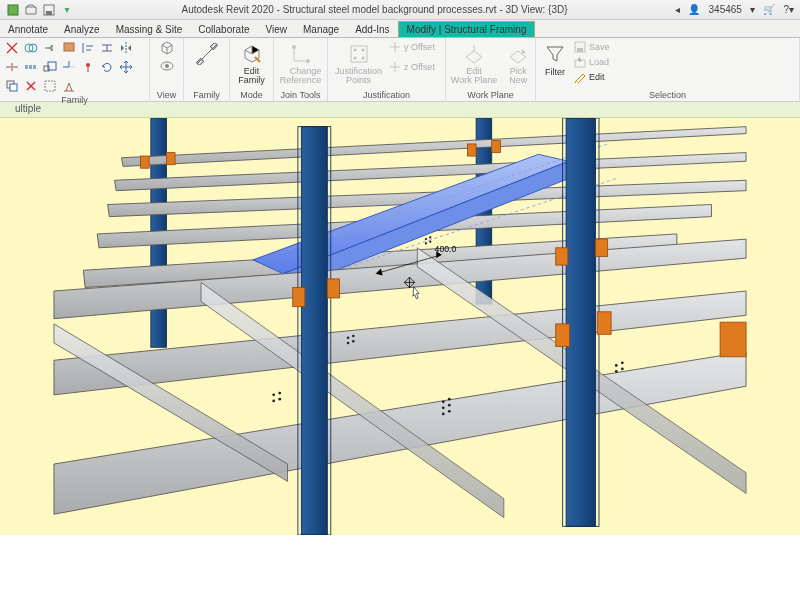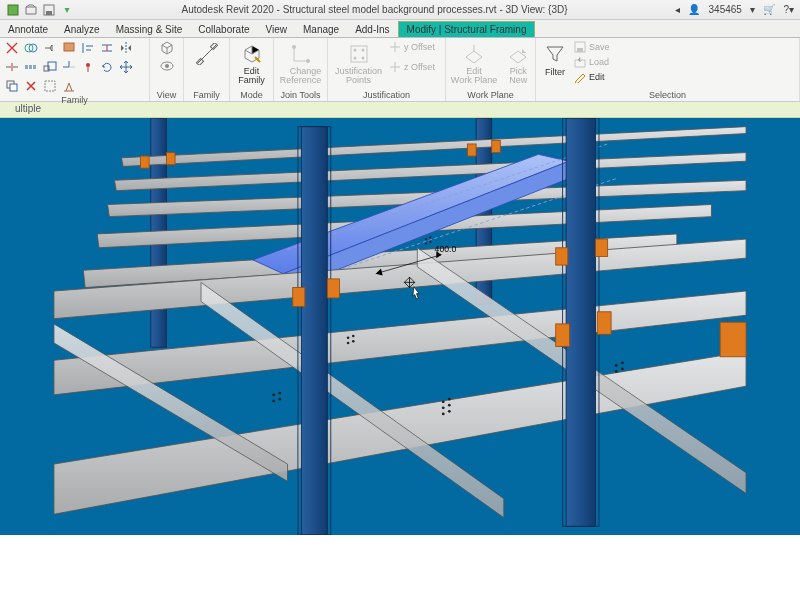--- a/index.html
+++ b/index.html
@@ -30,21 +30,21 @@
   .btn-col { display: flex; flex-direction: column; gap: 1px; }
   .btn-row { display: flex; align-items: center; gap: 2px; font-size: 9px; color: #333; cursor: pointer; height: 14px; }
   .btn-row .ric { width: 14px; height: 14px; display: flex; align-items: center; justify-content: center; }
   .col-small-icons { display: flex; flex-wrap: wrap; align-content: flex-start; gap: 3px; }
   .small-icon { width: 16px; height: 16px; display: flex; align-items: center; justify-content: center; cursor: pointer; }
 
   
   .status-strip { height: 16px; background: #eaf2d4; border-bottom: 1px solid #ccd9a6; font-size: 10px; color: #556; padding: 1px 15px; }
 
   
-  .viewport { position: relative; width: 800px; height: 417px; background: #0369a1; }
+  .viewport { position: relative; width: 800px; height: 417px; background: #fef9c3; }
   .viewport svg { width: 100%; height: 100%; }
   .dim-label { font-size: 10px; fill: #000; }
 </style>
 </head>
 <body>
 
 <div class="title-bar">
   <div class="title-left">
     <span class="qat-icon">
         <svg width="12" height="12">

